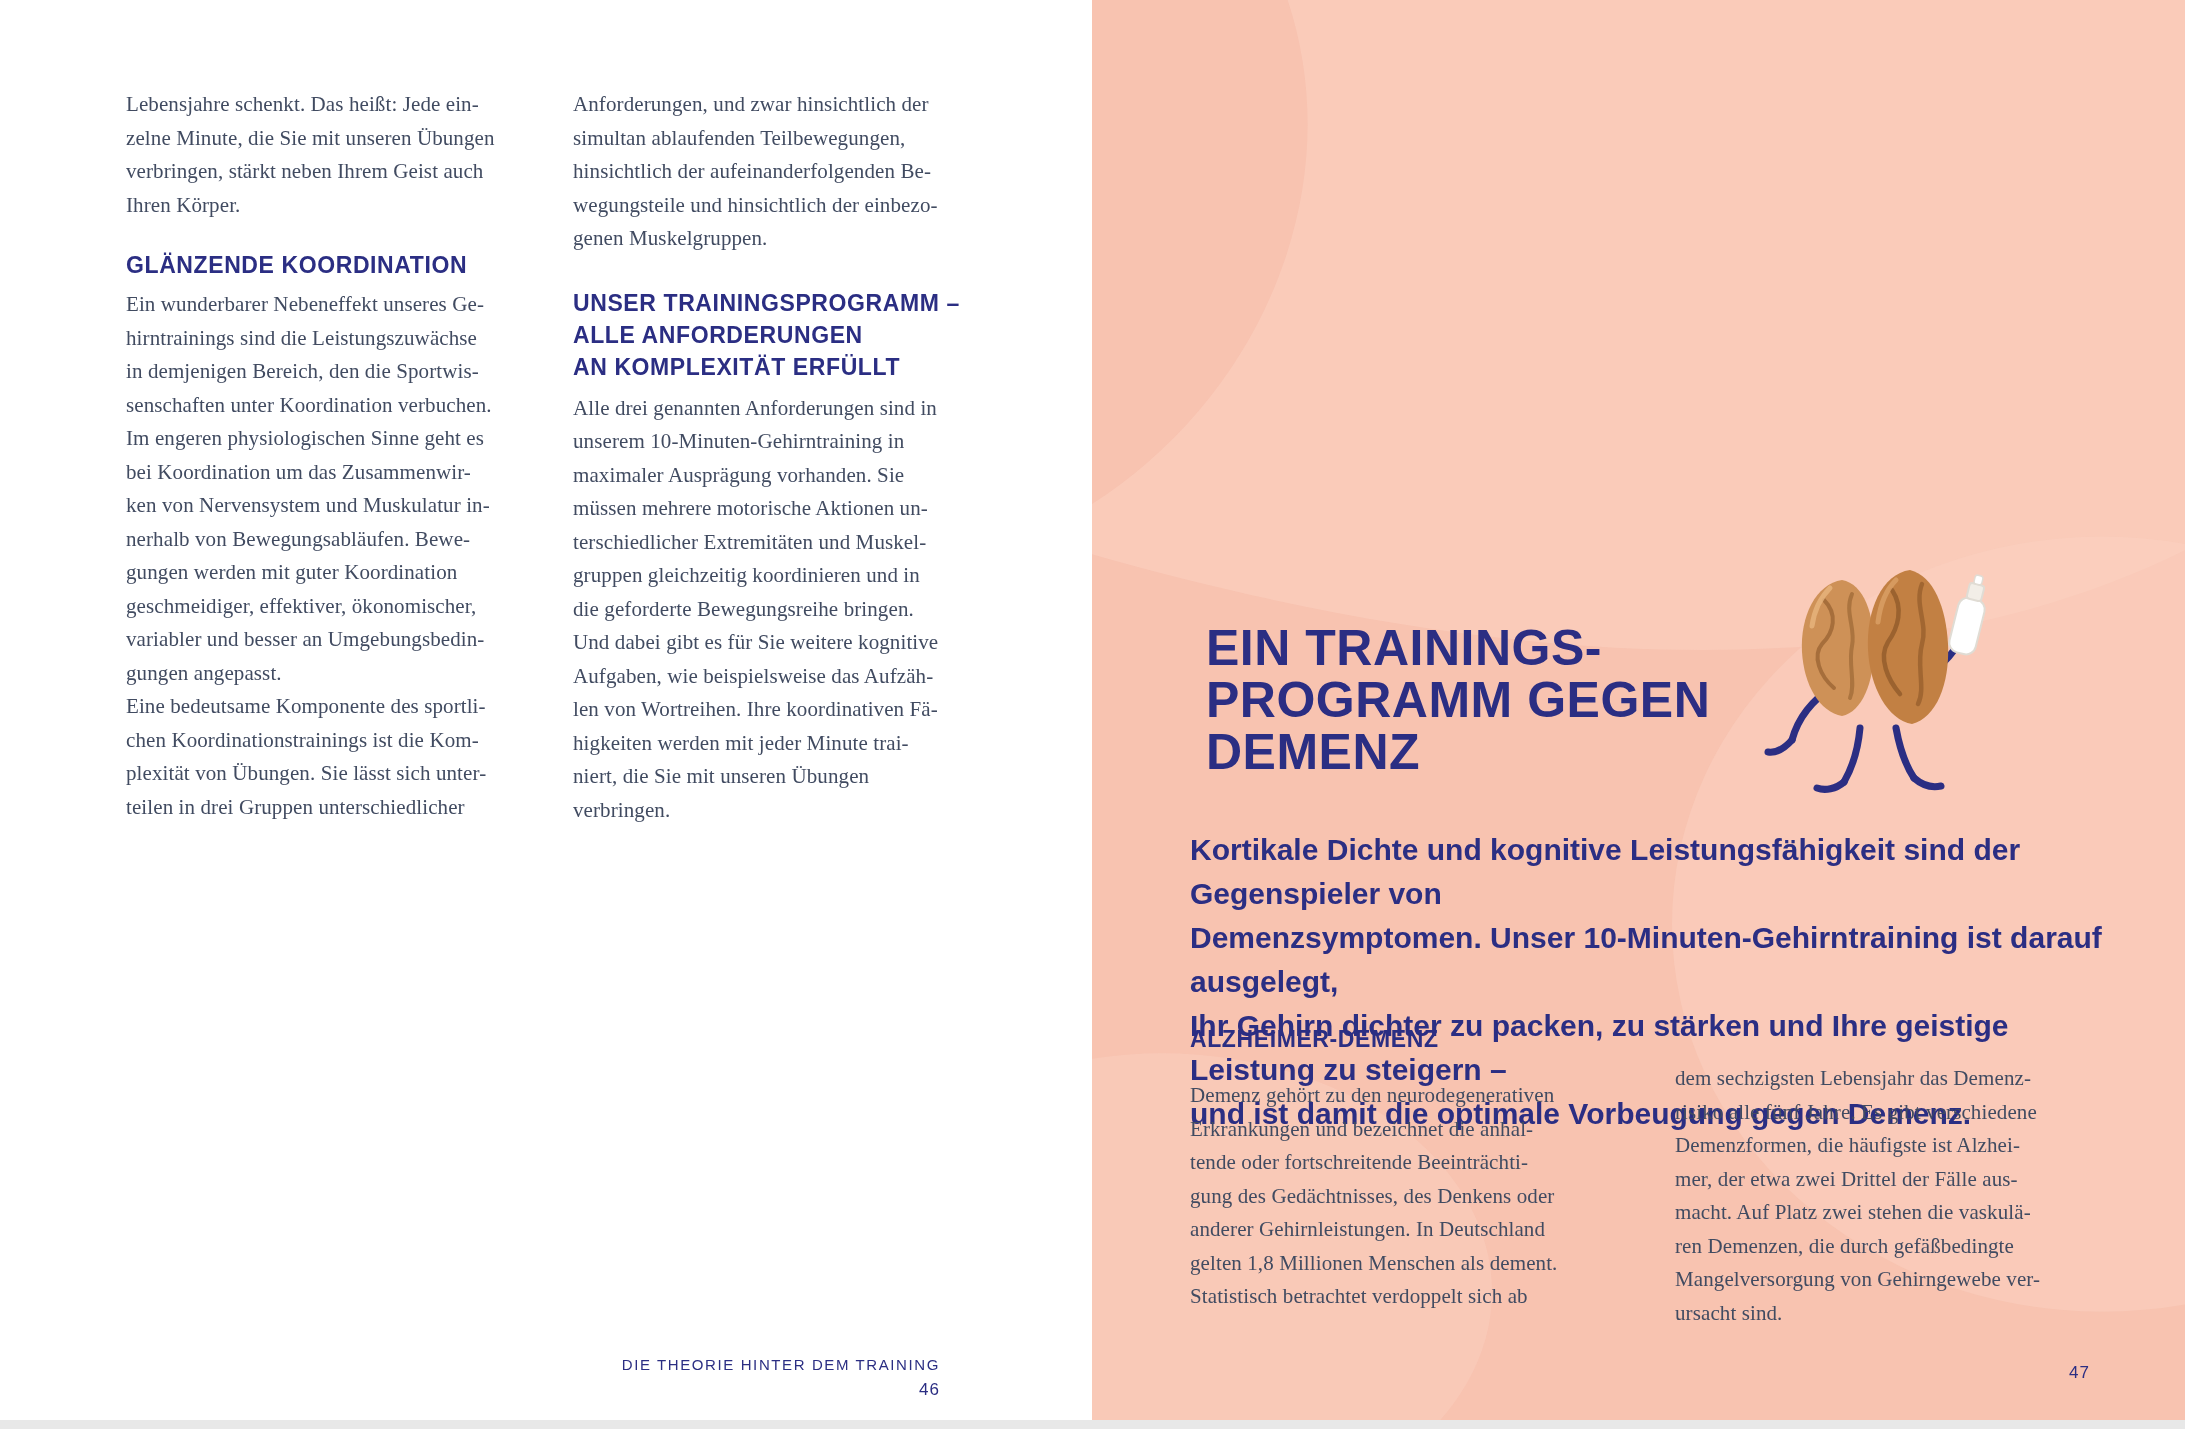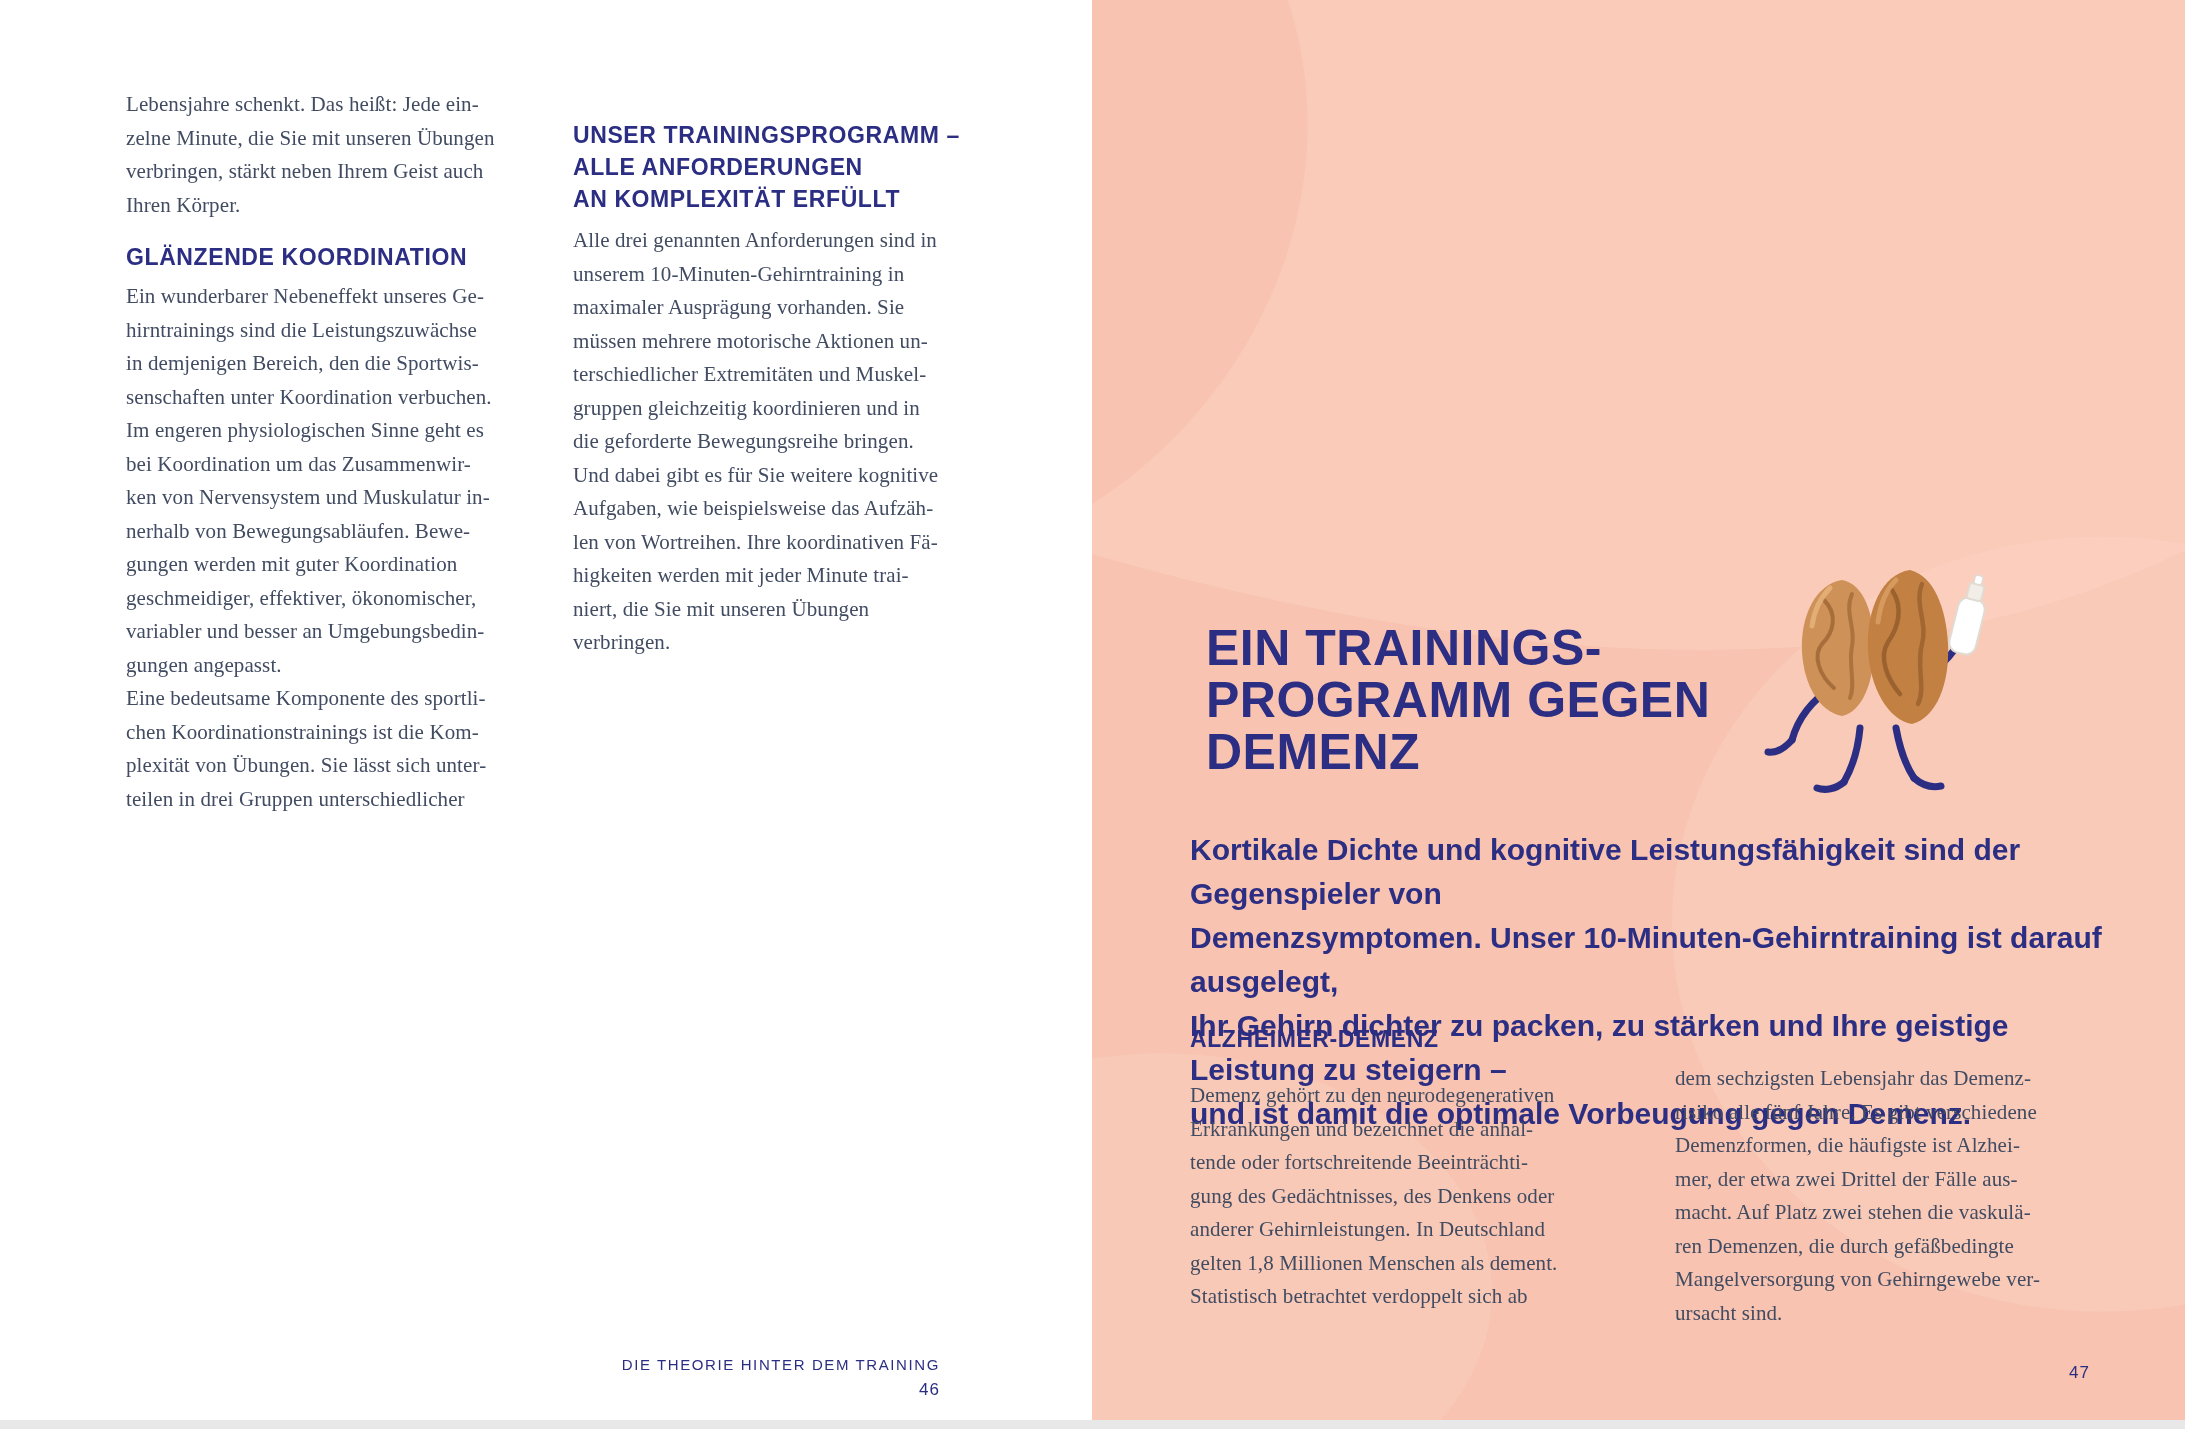--- a/index.html
+++ b/index.html
@@ -31,21 +31,21 @@
     font-family: "Liberation Sans", sans-serif;
     font-weight: bold;
     font-size: 23px;
     color: #2B2E83;
     letter-spacing: 0.6px;
   }
 
   .col { position: absolute; }
   .col-1 { left: 126px; top: 88px;  width: 414px; }
   .col-2 { left: 573px; top: 88px;  width: 432px; }
-  .col-1 .subhead { margin-top: 22px; margin-bottom: 9px; }
+  .col-1 .subhead { margin-top: 30px; margin-bottom: 9px; }
   .col-2 .subhead { margin-top: 31px; margin-bottom: 9px; line-height: 32px; }
 
   .footer {
     position: absolute;
     text-align: right;
     font-family: "Liberation Sans", sans-serif;
     color: #2B2E83;
   }
   .footer-left  { left: 126px; width: 814px; top: 1356px; }
   .footer-right { left: 98px;  width: 900px; top: 1356px; }
@@ -130,20 +130,25 @@
 geschmeidiger, effektiver, ökonomischer,
 variabler und besser an Umgebungsbedin-
 gungen angepasst.
 Eine bedeutsame Komponente des sportli-
 chen Koordinationstrainings ist die Kom-
 plexität von Übungen. Sie lässt sich unter-
 teilen in drei Gruppen unterschiedlicher</p>
     </div>
 
     <div class="col col-2">
+      <p class="body lines">Anforderungen, und zwar hinsichtlich der
+simultan ablaufenden Teilbewegungen,
+hinsichtlich der aufeinanderfolgenden Be-
+wegungsteile und hinsichtlich der einbezo-
+genen Muskelgruppen.</p>
       <h3 class="subhead lines">UNSER TRAININGSPROGRAMM –
 ALLE ANFORDERUNGEN
 AN KOMPLEXITÄT ERFÜLLT</h3>
       <p class="body lines">Alle drei genannten Anforderungen sind in
 unserem 10-Minuten-Gehirntraining in
 maximaler Ausprägung vorhanden. Sie
 müssen mehrere motorische Aktionen un-
 terschiedlicher Extremitäten und Muskel-
 gruppen gleichzeitig koordinieren und in
 die geforderte Bewegungsreihe bringen.

